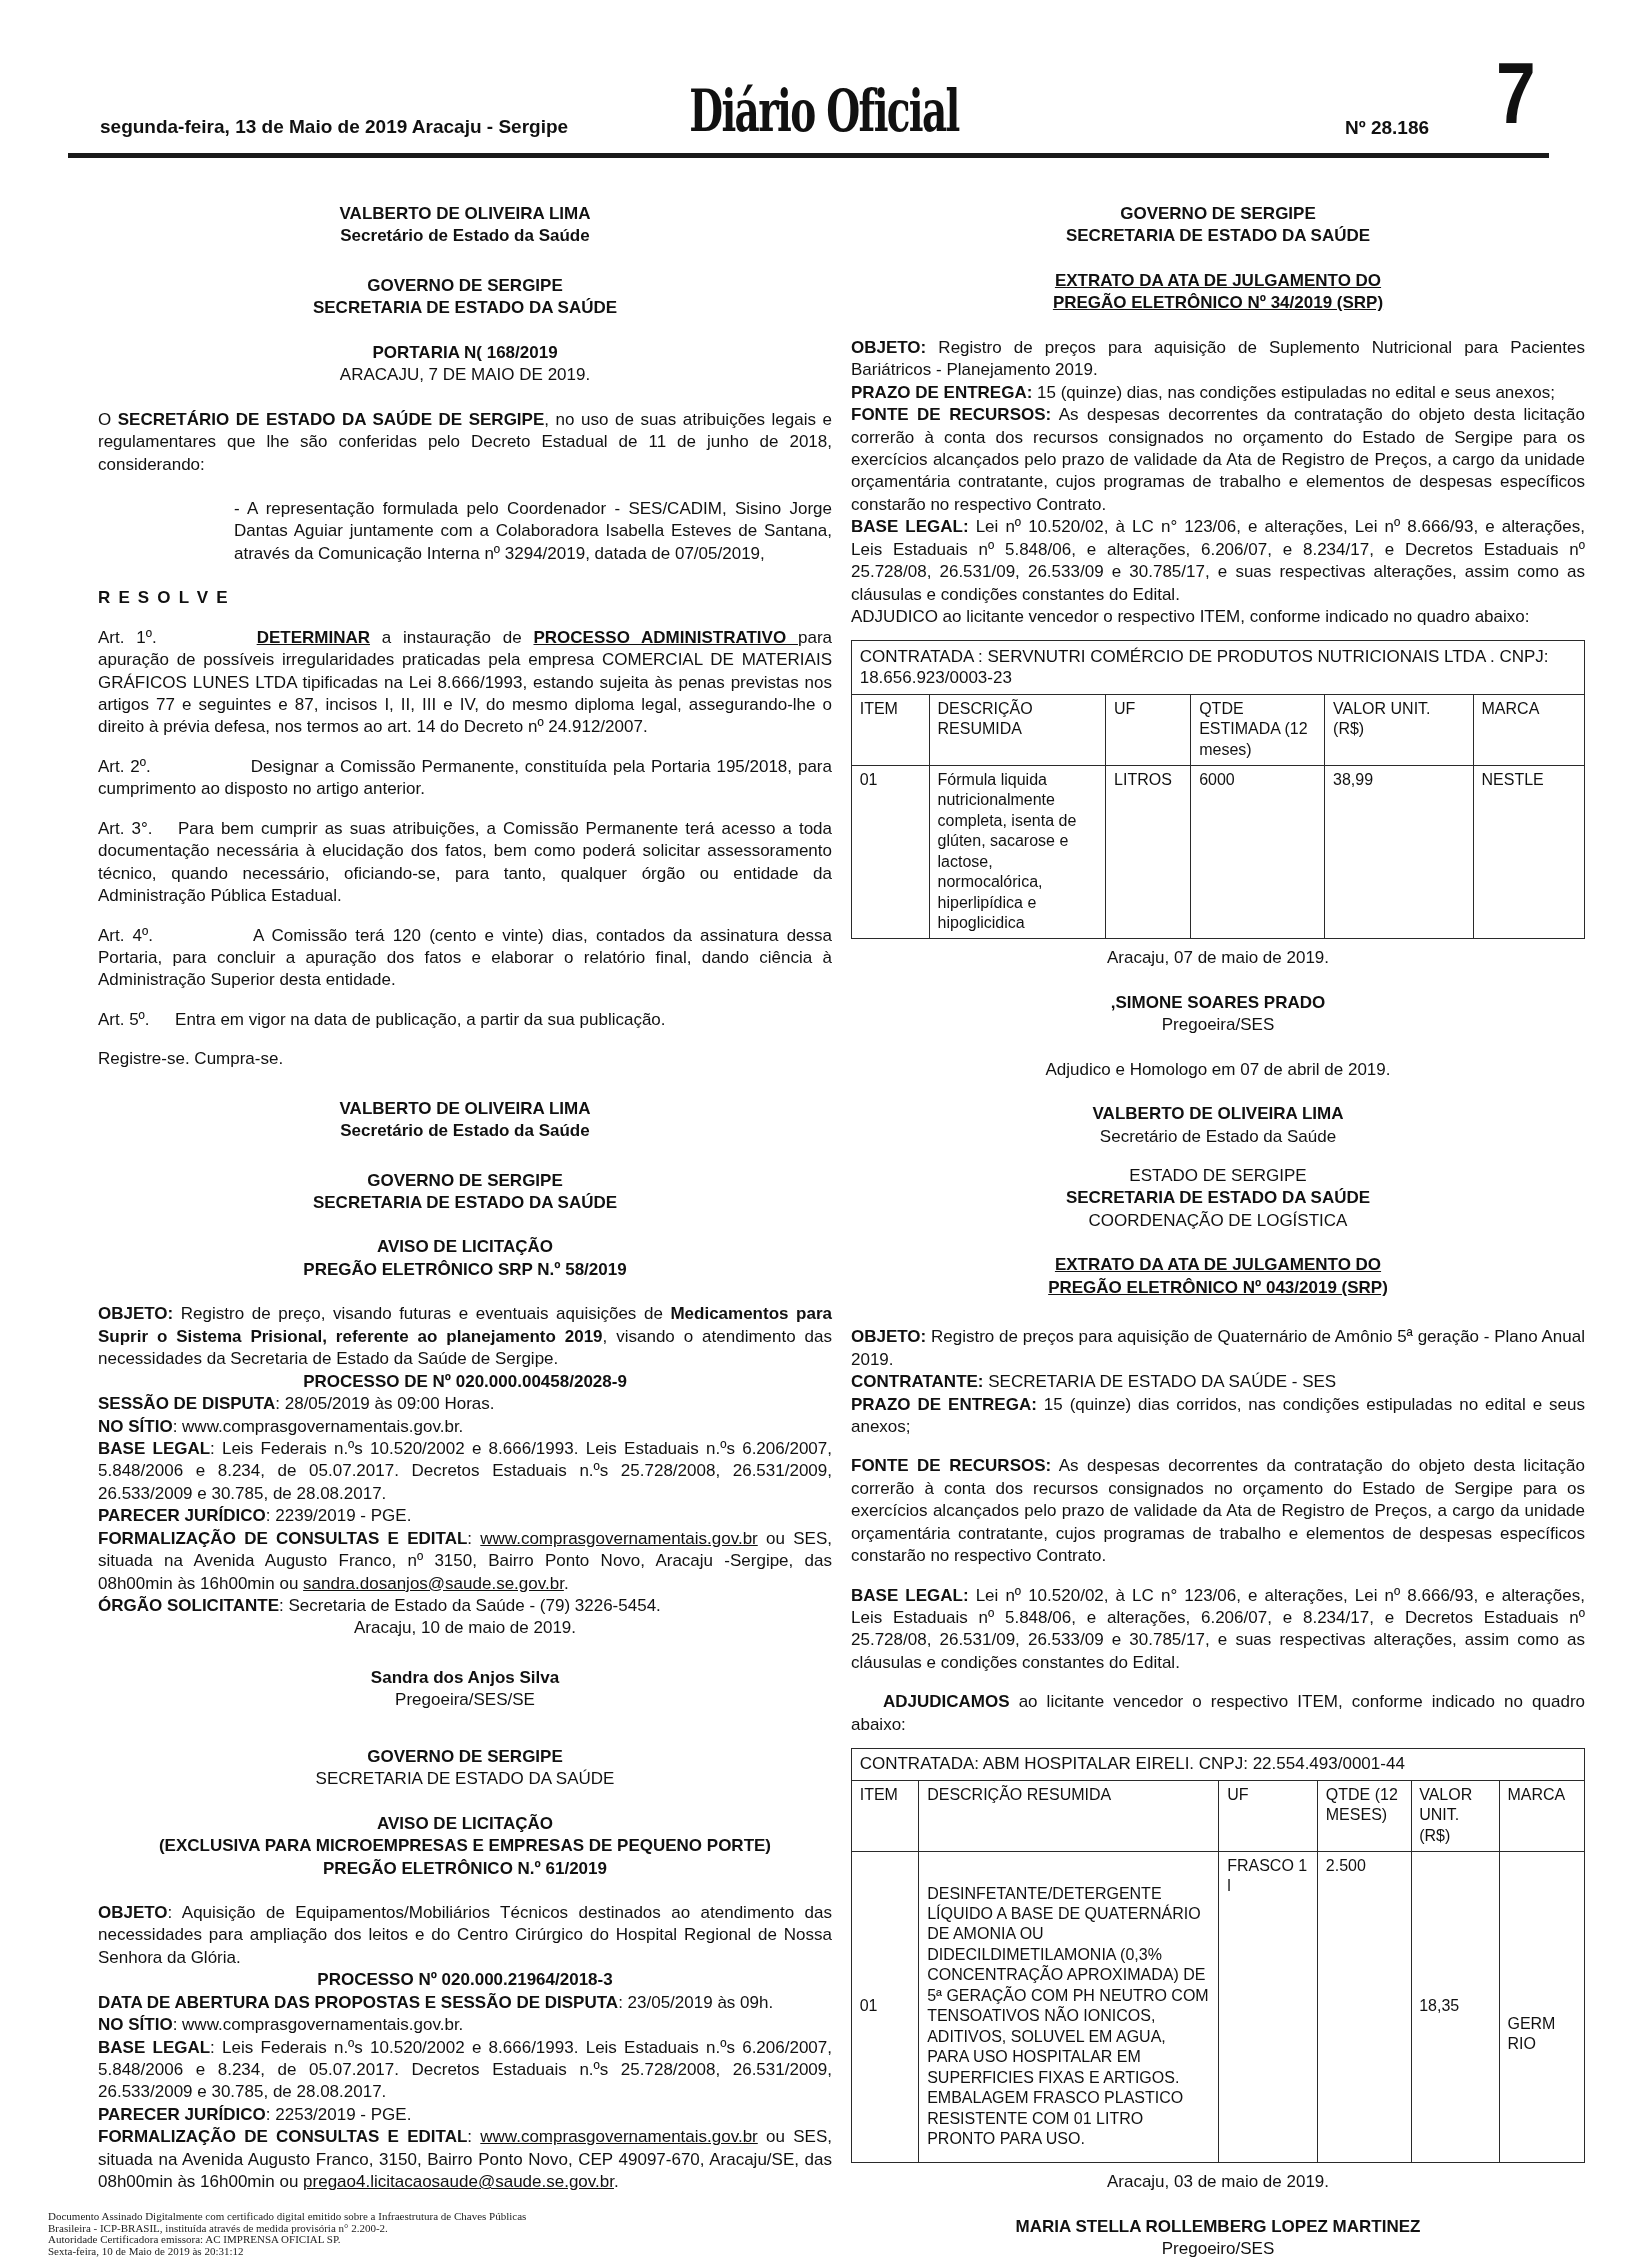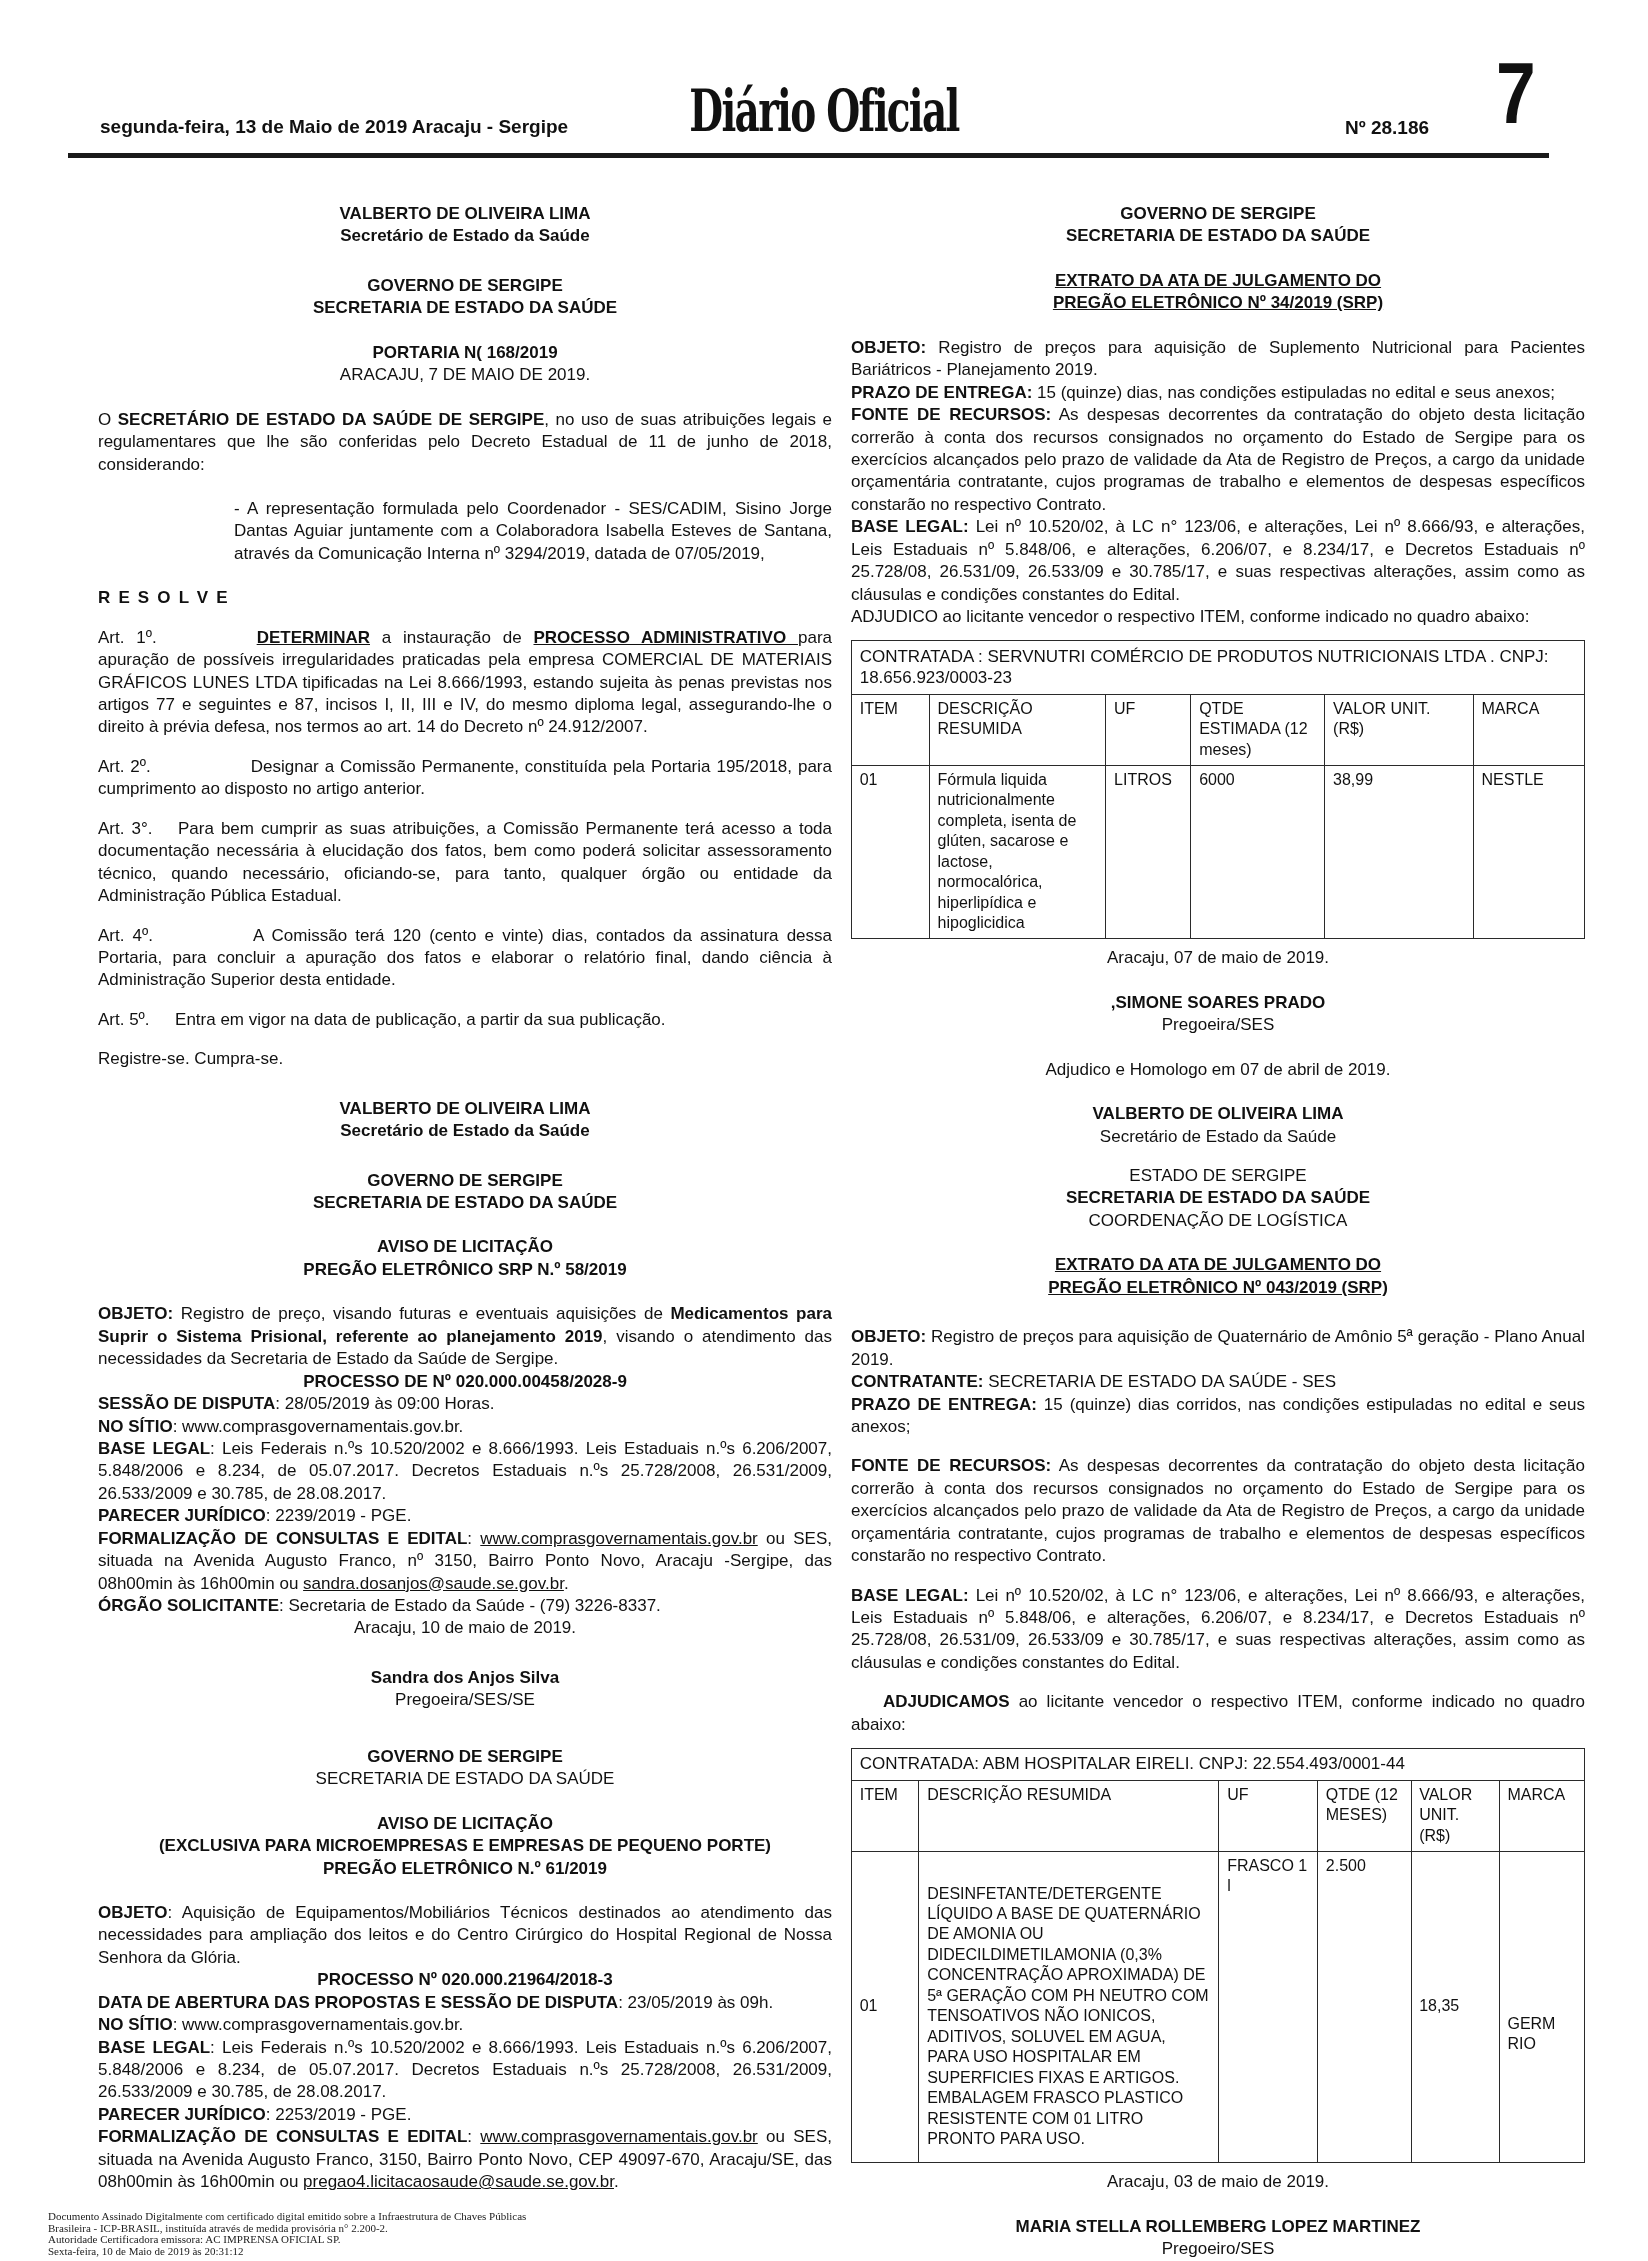--- a/index.html
+++ b/index.html
@@ -115,21 +115,21 @@
     <div>PREGÃO ELETRÔNICO SRP N.º 58/2019</div>
   </div>
 
   <p class="just blk"><b>OBJETO:</b><span> Registro de preço, visando futuras e eventuais aquisições de </span><b>Medicamentos para Suprir o Sistema Prisional, referente ao planejamento 2019</b><span>, visando o atendimento das necessidades da Secretaria de Estado da Saúde de Sergipe.</span></p>
   <p class="just blk b">PROCESSO DE Nº 020.000.00458/2028-9</p>
   <p class="just blk"><b>SESSÃO DE DISPUTA</b><span>: 28/05/2019  às 09:00 Horas.</span></p>
   <p class="just blk"><b>NO SÍTIO</b><span>: www.comprasgovernamentais.gov.br.</span></p>
   <p class="just blk"><b>BASE LEGAL</b><span>: Leis Federais n.ºs 10.520/2002 e 8.666/1993. Leis Estaduais n.ºs 6.206/2007, 5.848/2006 e 8.234, de 05.07.2017. Decretos Estaduais n.ºs 25.728/2008, 26.531/2009, 26.533/2009 e 30.785, de 28.08.2017.</span></p>
   <p class="just blk"><b>PARECER JURÍDICO</b><span>: 2239/2019 - PGE.</span></p>
   <p class="just blk"><b>FORMALIZAÇÃO DE CONSULTAS E EDITAL</b><span>: </span><span class="u">www.comprasgovernamentais.gov.br</span><span> ou SES, situada na Avenida Augusto Franco, nº 3150, Bairro Ponto Novo, Aracaju -Sergipe, das 08h00min às 16h00min ou </span><span class="u">sandra.dosanjos@saude.se.gov.br</span><span>.</span></p>
-  <p class="just blk"><b>ÓRGÃO SOLICITANTE</b><span>: Secretaria de Estado da Saúde - (79) 3226-8337.</span></p>
+  <p class="just blk"><b>ÓRGÃO SOLICITANTE</b><span>: Secretaria de Estado da Saúde - (79) 3226-5454.</span></p>
 
   <div class="center mb32">Aracaju, 10 de maio de 2019.</div>
 
   <div class="center mb40">
     <div class="b">Sandra dos Anjos Silva</div>
     <div>Pregoeira/SES/SE</div>
   </div>
 
   <div class="center mb26">
     <div class="b">GOVERNO DE SERGIPE</div>

